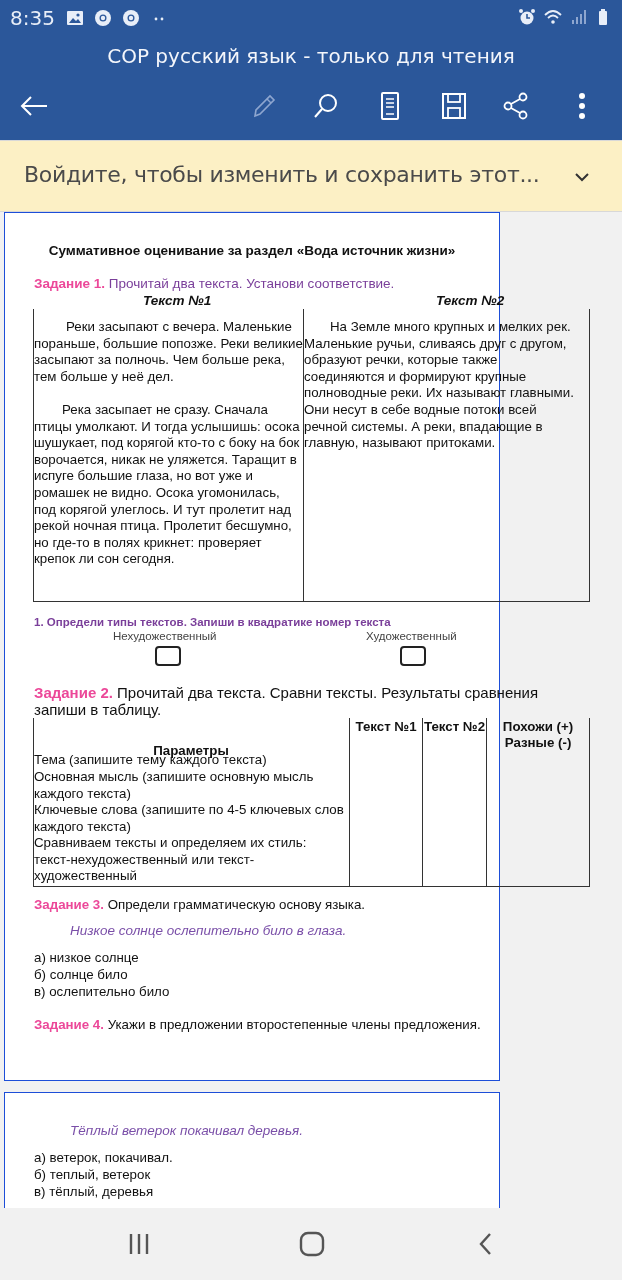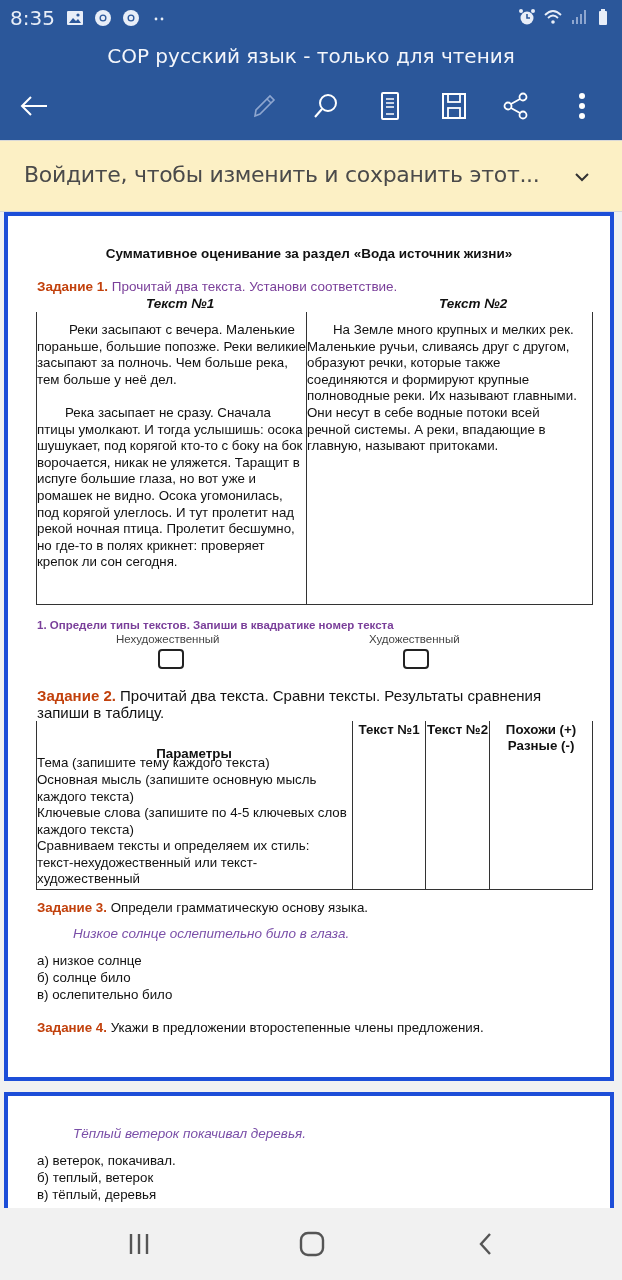--- a/index.html
+++ b/index.html
@@ -9,26 +9,26 @@
   .status-time { position: absolute; left: 10px; top: 6px; font-size: 20px; font-family: "DejaVu Sans", sans-serif; color: #e8eef8; }
   .status-icons-left { position: absolute; left: 66px; top: 9px; display: flex; gap: 10px; align-items: center; }
   .status-icons-right { position: absolute; right: 8px; top: 8px; display: flex; gap: 8px; align-items: center; }
   .sicon { display: inline-block; width: 18px; height: 18px; }
   .doc-title { position: absolute; left: 0; top: 44px; width: 622px; text-align: center; font-size: 20px; font-family: "DejaVu Sans", sans-serif; color: #f4f6fb; }
   .toolbar { position: absolute; left: 0; top: 82px; width: 622px; height: 48px; }
   .tb-btn { position: absolute; top: 4px; width: 40px; height: 40px; display: flex; align-items: center; justify-content: center; cursor: pointer; }
   .banner { position: absolute; left: 0; top: 140px; width: 622px; height: 72px; background: #fcf0c5; border-top: 1px solid #d8d8d8; border-bottom: 1px solid #d8d8d8; }
   .banner-text { position: absolute; left: 24px; top: 21px; font-size: 22px; font-family: "DejaVu Sans", sans-serif; color: #4a4a4a; letter-spacing: -0.3px; }
   .banner-chevron { position: absolute; right: 28px; top: 24px; width: 24px; height: 24px; cursor: pointer; }
-  .page { position: absolute; left: 4px; width: 610px; background: #fff; border: 4px solid #1d4ed8; }
+  .page { position: absolute; left: 4px; width: 496px; background: #fff; border: 1px solid #1d4ed8; }
   .page1 { top: 212px; height: 869px; }
   .page2 { top: 1092px; height: 130px; border-bottom: none; }
   .abs { position: absolute; white-space: nowrap; }
   .doc-heading { left: 0; top: 30px; width: 100%; text-align: center; font-weight: bold; font-size: 13.5px; color: #111; }
-  .task-label { color: #c2410c; font-weight: bold; }
+  .task-label { color: #ec4899; font-weight: bold; }
   .purple { color: #7a3f9a; }
   .t1-line { left: 29px; top: 63px; font-size: 13.5px; }
   .t1-head { font-weight: bold; font-style: italic; font-size: 13.5px; color: #111; }
   .vline { position: absolute; width: 1px; background: #333; }
   .hline { position: absolute; height: 1px; background: #333; }
   .body-text { font-size: 13.3px; color: #111; line-height: 16.6px; white-space: normal; }
   .subtask { left: 29px; top: 403px; font-size: 11.5px; font-weight: bold; color: #7a3f9a; }
   .type-label { font-size: 11.5px; color: #444; }
   .type-box { position: absolute; width: 26px; height: 20px; border: 2px solid #222; border-radius: 4px; cursor: pointer; background: #fff; }
   .t2-line { left: 29px; top: 472px; width: 560px; font-size: 15px; color: #111; white-space: normal; line-height: 16.5px; }

